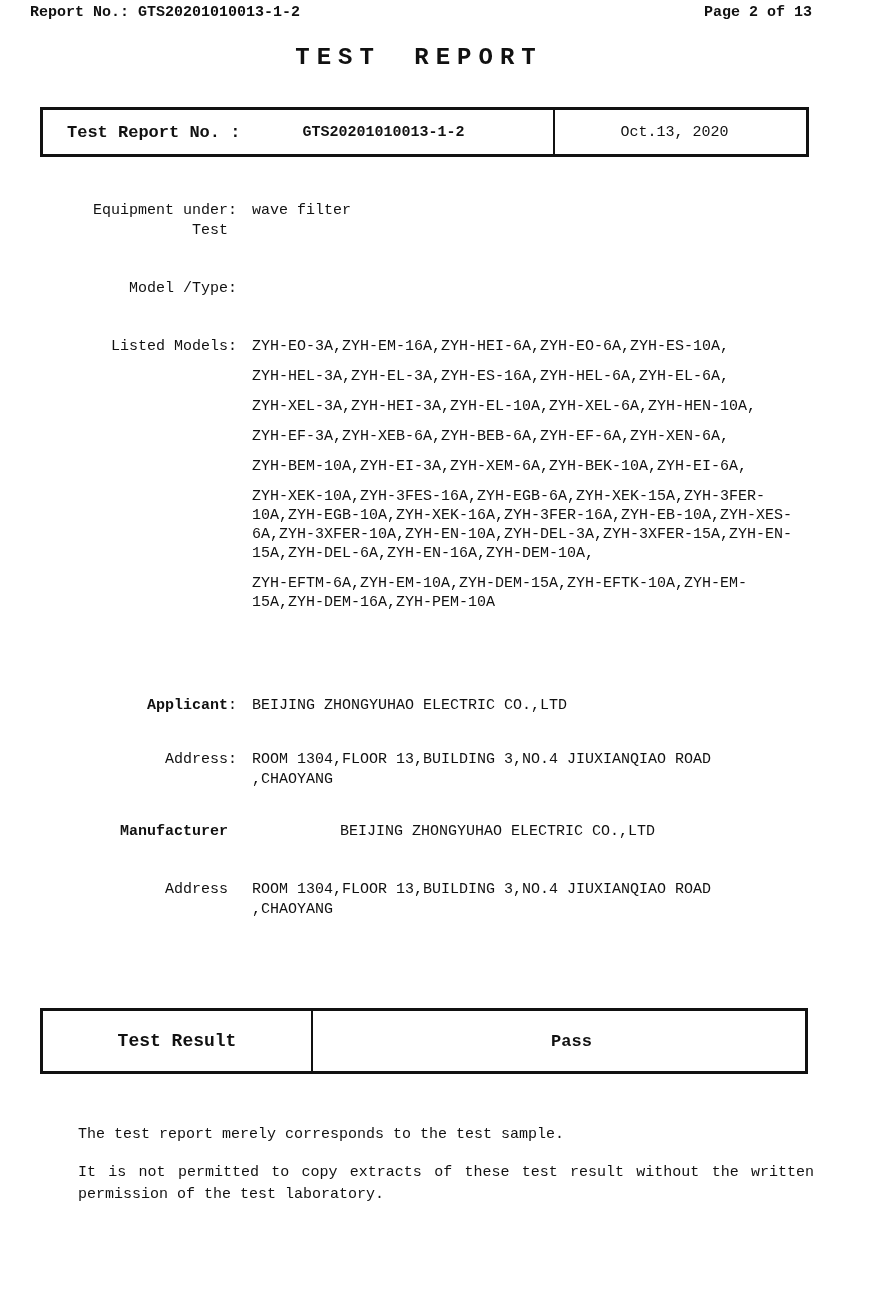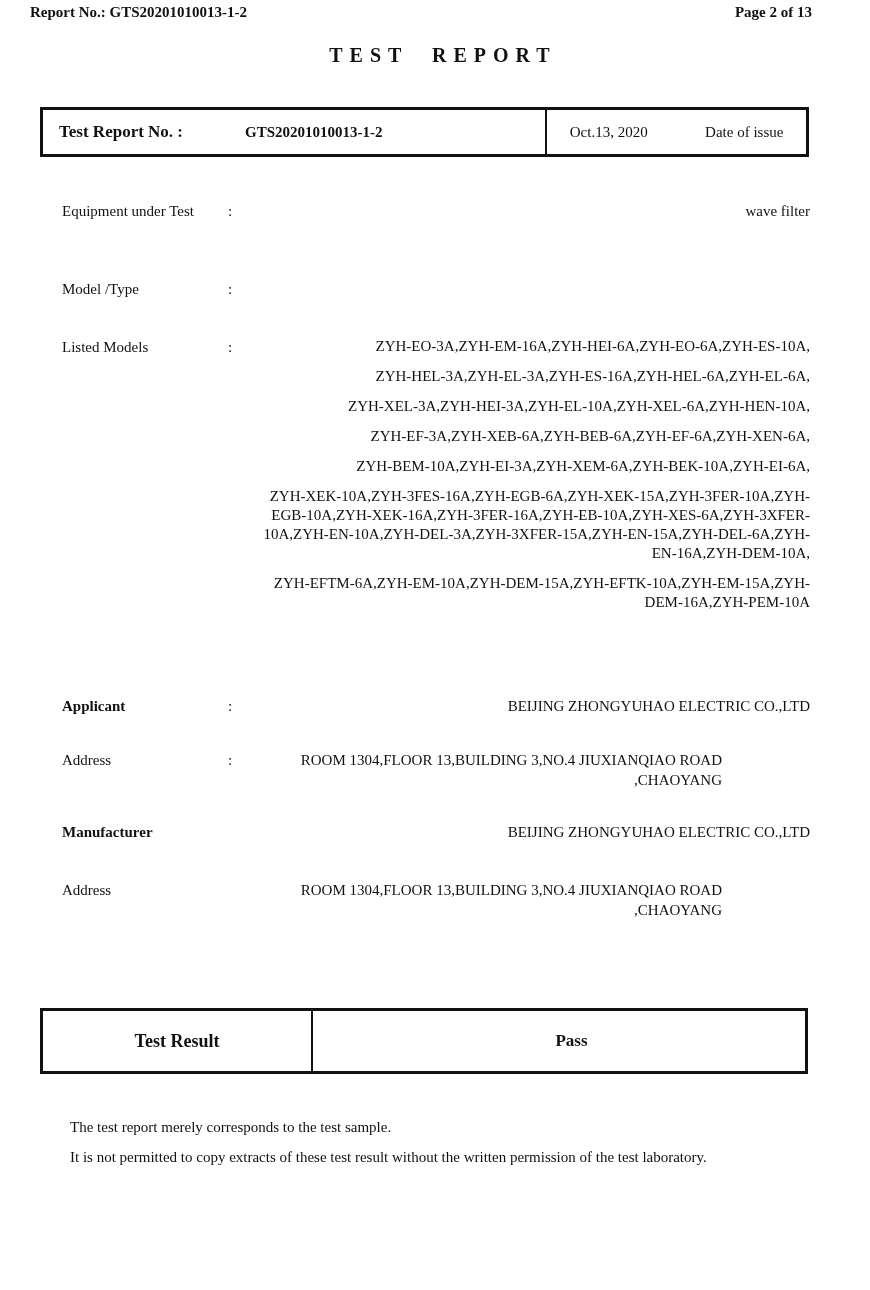--- a/index.html
+++ b/index.html
@@ -1,65 +1,65 @@
 <!DOCTYPE html>
 <html><head>
 <meta charset="utf-8">
 <style>
   html,body{margin:0;padding:0;background:#ffffff;}
   .page{
     position:relative;
     width:838px;height:1290px;
     background:#ffffff;
     color:#111111;
-    font-family:Liberation Serif, serif;
+    font-family:Liberation Mono, monospace;
     overflow:hidden;
     border-radius:25px;
   }
   
   .doc-header{
     position:absolute;top:4px;left:30px;right:26px;
     display:flex;justify-content:space-between;
     font-size:15px;font-weight:bold;
   }
   
   .doc-title{
     position:absolute;top:44px;left:0;width:100%;
     text-align:center;
-    font-size:20px;font-weight:bold;
-    letter-spacing:7px;word-spacing:12px;padding-left:24px;
+    font-size:24px;font-weight:bold;
+    letter-spacing:7px;word-spacing:12px;
   }
   
   .report-table{
     position:absolute;left:40px;top:107px;width:763px;height:44px;
     border:3px solid #111111;
     display:flex;
   }
   .rt-left{
     flex:0 0 486px;
     border-right:2px solid #111111;
     display:flex;align-items:center;
-    padding-left:16px;
+    padding-left:24px;
   }
   .rt-label{font-size:17px;font-weight:bold;white-space:nowrap;}
   .rt-number{font-size:15px;font-weight:bold;margin-left:62px;white-space:nowrap;}
   .rt-right{flex:1;display:flex;flex-direction:row;}
   .rt-date,.rt-date-label{
     flex:1;display:flex;align-items:center;justify-content:center;
     font-size:15px;
   }
   .rt-rule{height:1px;background:#a8a8a8;margin:0 6px;}
   
   .field-row{
     position:absolute;left:62px;width:748px;
     display:flex;font-size:15px;line-height:20px;
   }
-  .f-label{flex:0 0 166px;}
+  .f-label{flex:0 0 166px;text-align:right;}
   .f-colon{flex:0 0 24px;}
-  .f-value{flex:1;overflow-wrap:break-word;text-align:right;}
+  .f-value{flex:1;overflow-wrap:break-word;}
   .bold{font-weight:bold;}
   .narrow{max-width:470px;}
   .models p{margin:0 0 11px 0;line-height:19px;overflow-wrap:break-word;}
   .models p:last-child{margin-bottom:12px;}
   
   .result-table{
     position:absolute;left:40px;top:1008px;width:762px;height:60px;
     border:3px solid #111111;
     display:flex;
   }
@@ -68,21 +68,21 @@
     font-weight:bold;font-size:18px;
   }
   .res-label-cell{flex:0 0 268px;border-right:2px solid #111111;}
   .res-value-cell{flex:1;font-size:17px;margin-left:25px;}
   
   .doc-footer{
     position:absolute;left:62px;top:1108px;width:768px;
     font-size:15px;line-height:22px;
   }
   .doc-footer .justify{text-align:justify;}
-  .doc-footer p{margin:8px;}
+  .doc-footer p{margin:16px;}
 </style>
 </head>
 <body>
 
 <div class="page">
 
   <div class="doc-header">
     <span>Report No.: GTS20201010013-1-2</span>
     <span>Page 2 of 13</span>
   </div>
@@ -90,21 +90,20 @@
   <div class="doc-title">TEST REPORT</div>
 
   <div class="report-table">
     <div class="rt-left">
       <span class="rt-label">Test Report No. :</span>
       <span class="rt-number">GTS20201010013-1-2</span>
     </div>
     <div class="rt-right">
       <div class="rt-date">Oct.13, 2020</div>
       <div class="rt-rule"></div>
-      <div class="rt-date-label">Date of issue</div>
     </div>
   </div>
 
   <div class="field-row" style="top:201px;">
     <div class="f-label">Equipment under Test</div>
     <div class="f-colon">:</div>
     <div class="f-value">wave filter</div>
   </div>
 
   <div class="field-row" style="top:279px;">

